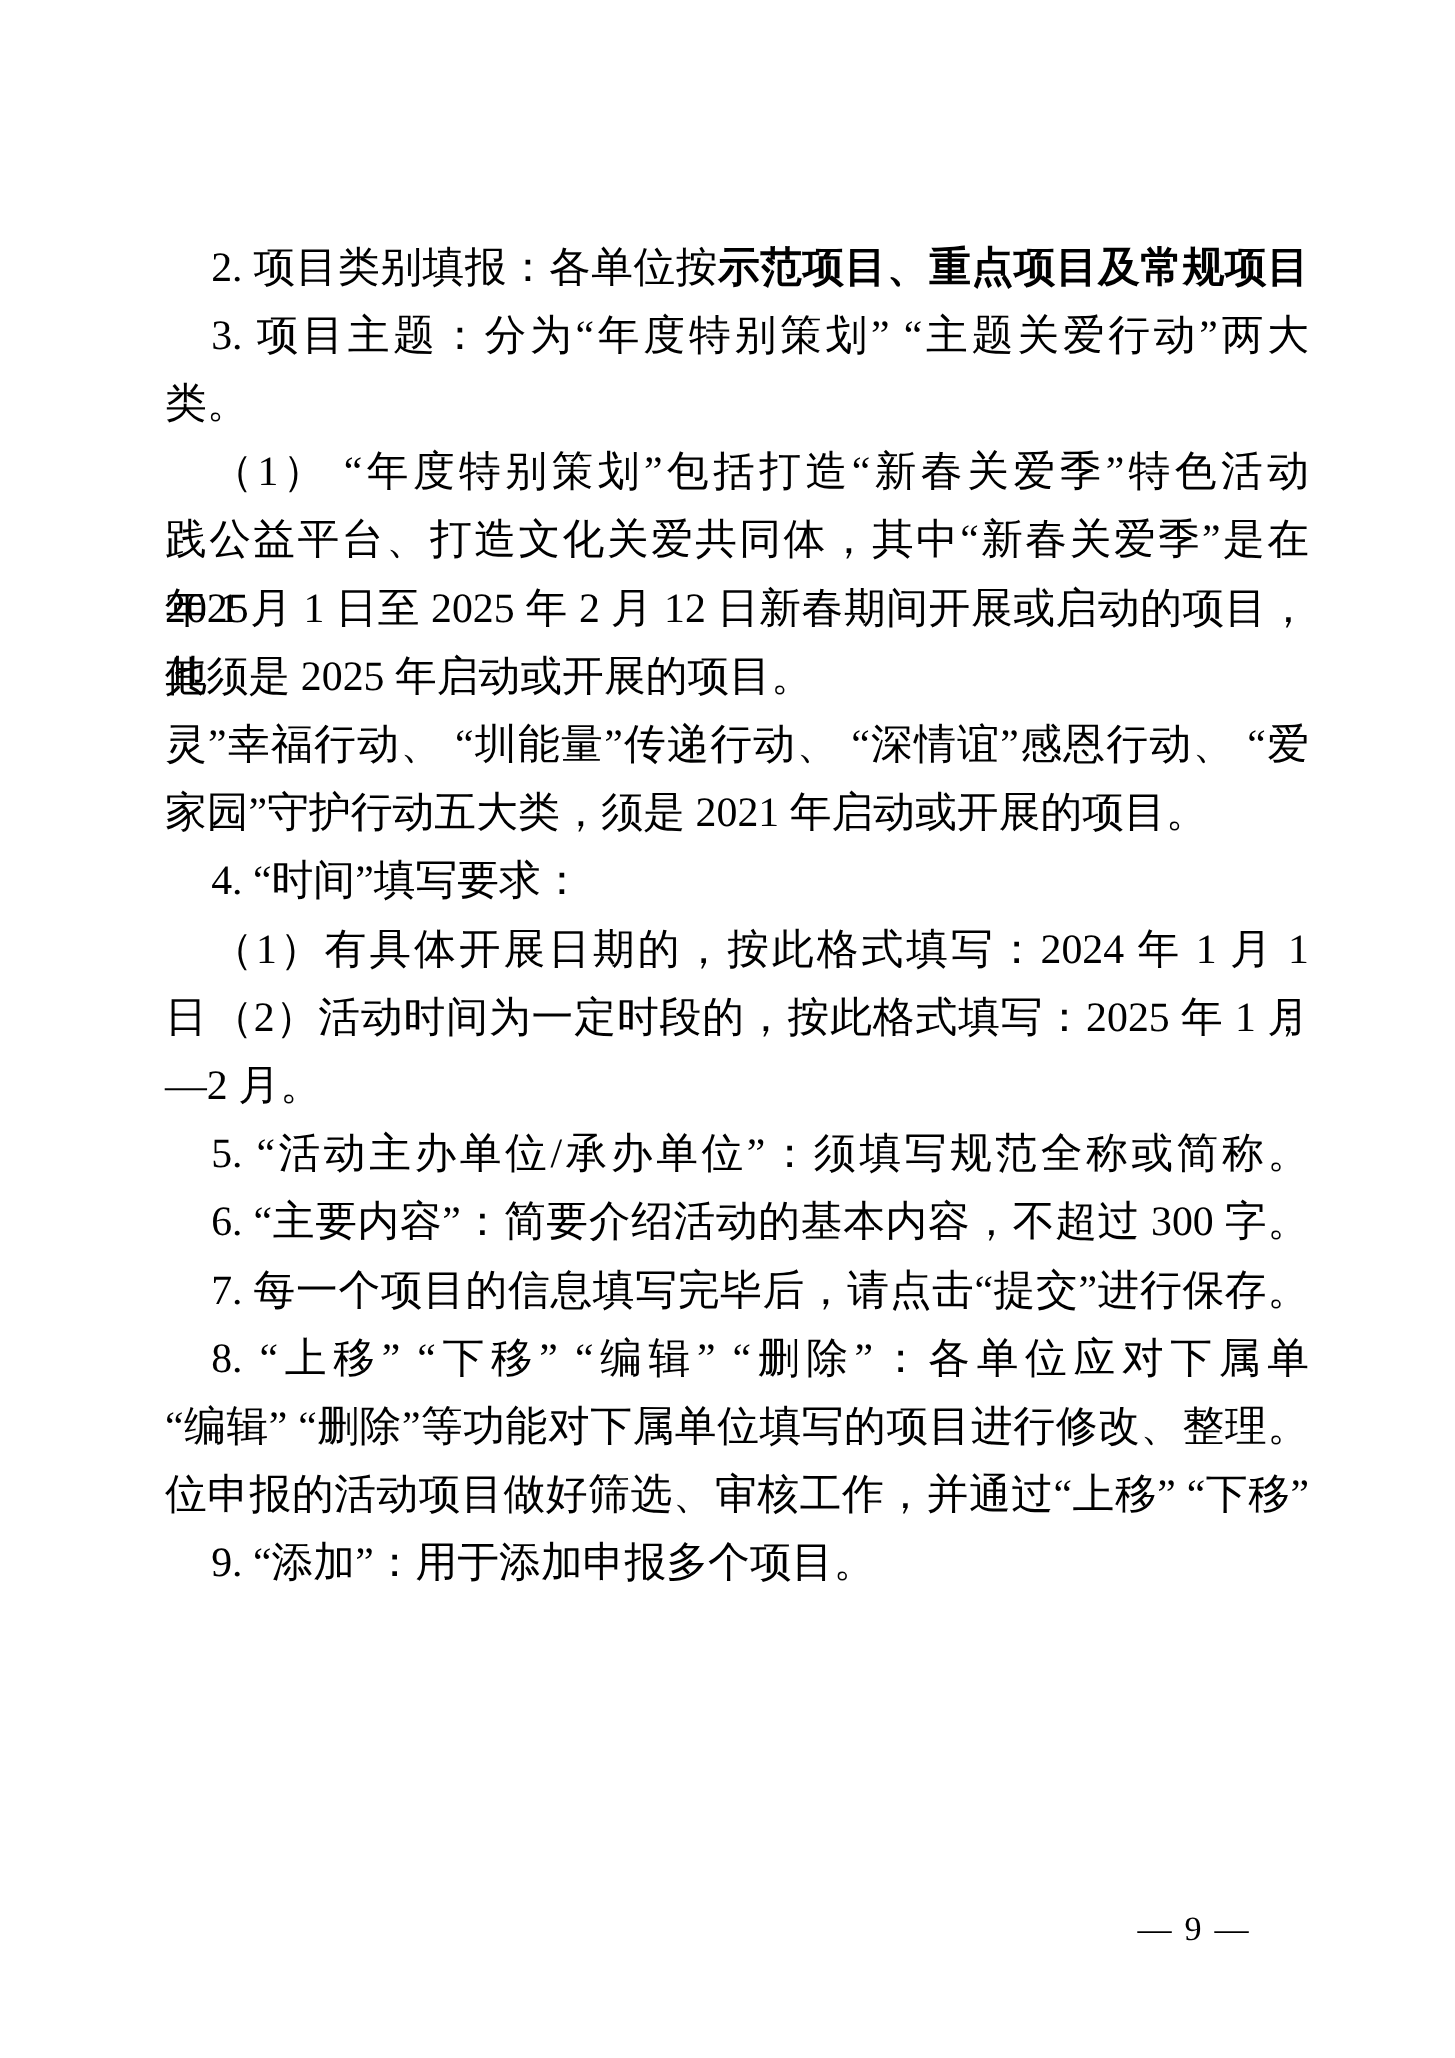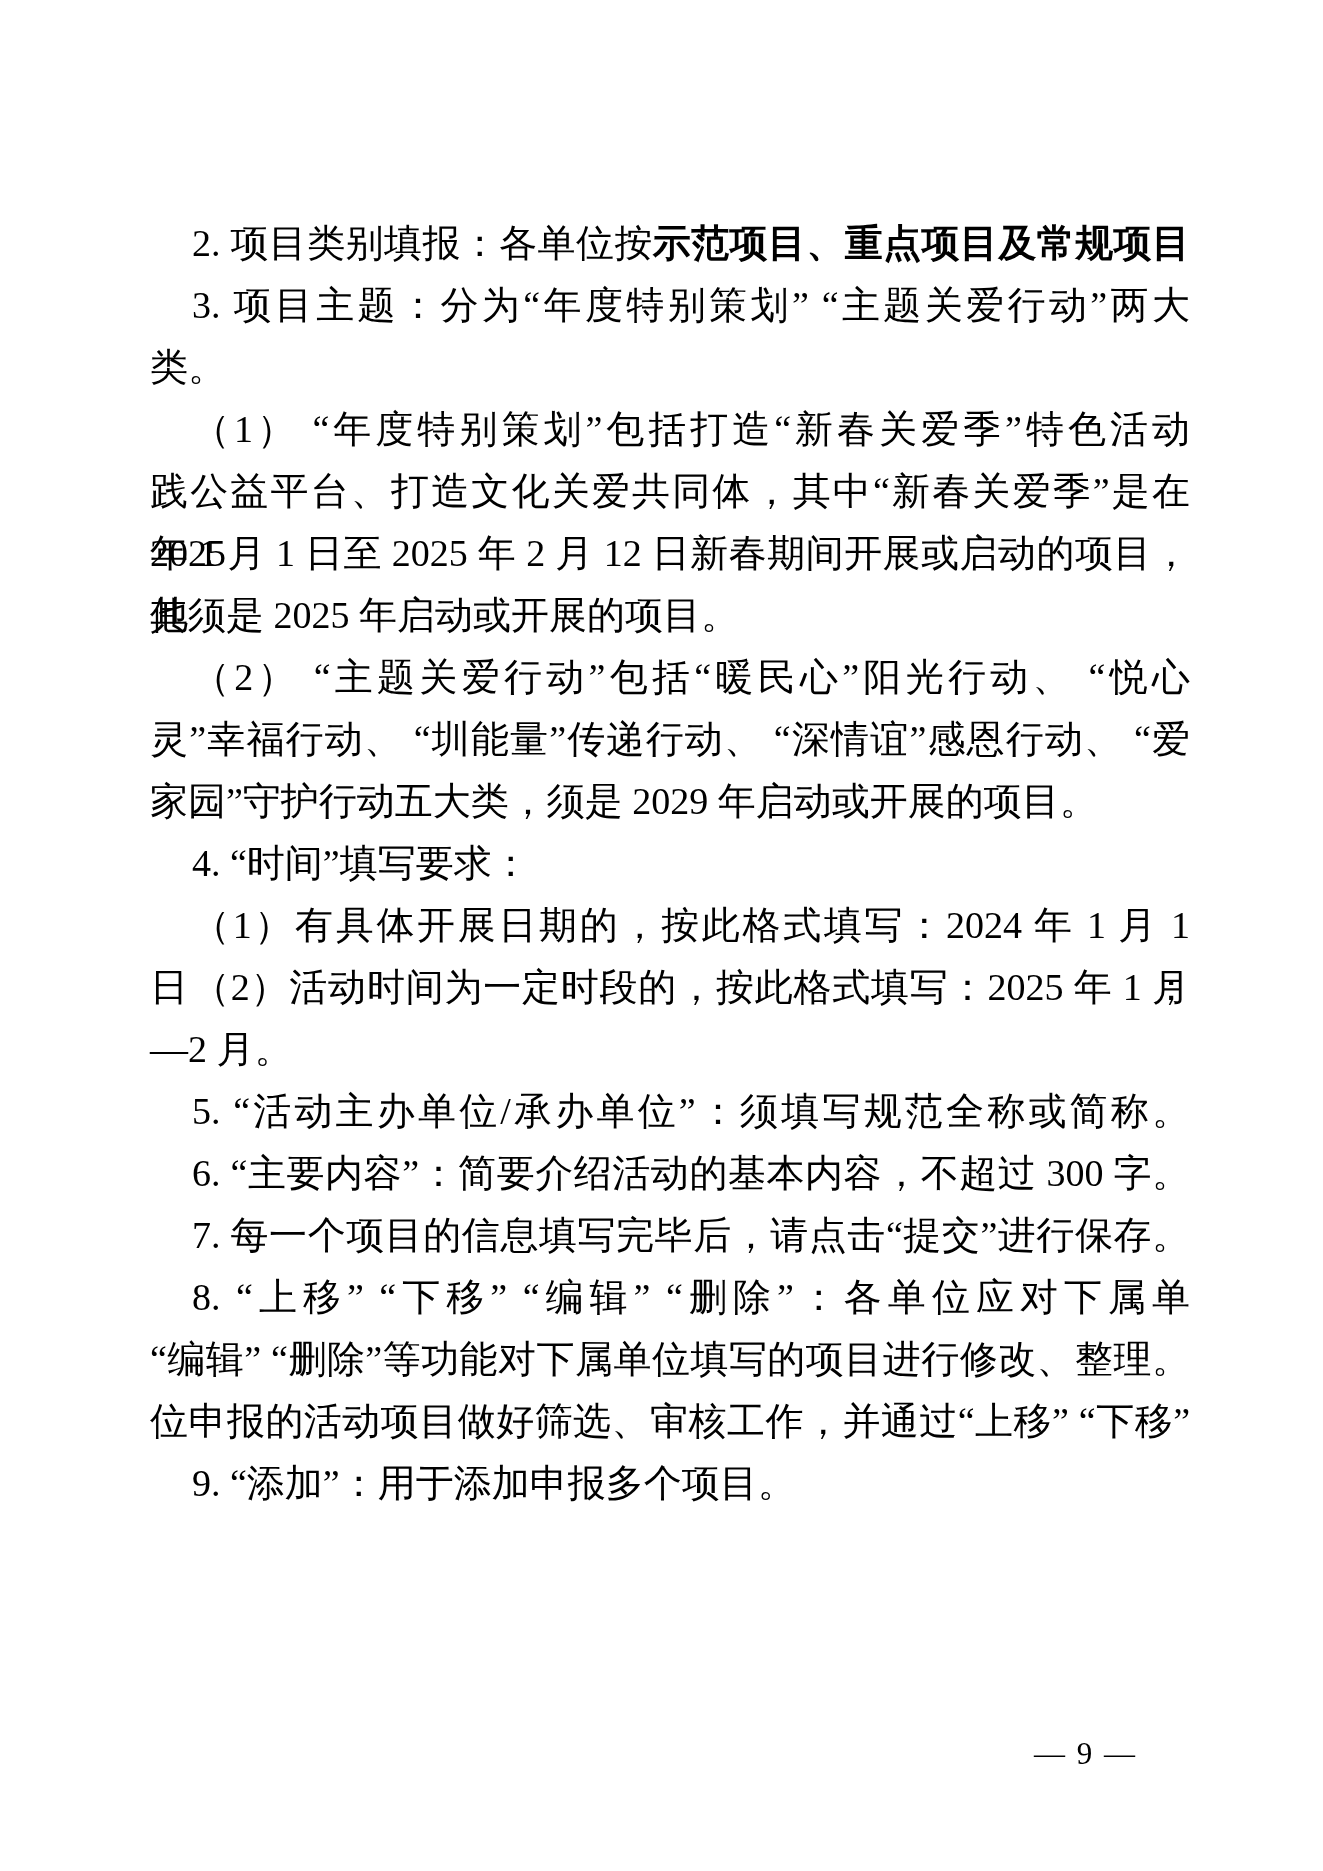--- a/index.html
+++ b/index.html
@@ -56,23 +56,22 @@
 
 <div id="page">
   <div id="text-block">
       <div class="text-line indent justify"><span class="seg-regular">2. 项目类别填报：各单位按</span><span class="seg-bold">示范项目、重点项目及常规项目</span></div>
       <div class="text-line indent justify"><span class="seg-regular">3. 项目主题：分为“年度特别策划” “主题关爱行动”两大</span></div>
       <div class="text-line"><span class="seg-regular">类。</span></div>
       <div class="text-line indent justify"><span class="seg-regular">（1） “年度特别策划”包括打造“新春关爱季”特色活动</span></div>
       <div class="text-line justify"><span class="seg-regular">践公益平台、打造文化关爱共同体，其中“新春关爱季”是在 2025</span></div>
       <div class="text-line justify"><span class="seg-regular">年 1 月 1 日至 2025 年 2 月 12 日新春期间开展或启动的项目，其</span></div>
       <div class="text-line"><span class="seg-regular">他须是 2025 年启动或开展的项目。</span></div>
-      <div class="text-line indent justify"><span class="seg-regular">（2） “主题关爱行动”包括“暖民心”阳光行动、 “悦心</span></div>
       <div class="text-line justify"><span class="seg-regular">灵”幸福行动、 “圳能量”传递行动、 “深情谊”感恩行动、 “爱</span></div>
-      <div class="text-line"><span class="seg-regular">家园”守护行动五大类，须是 2029 年启动或开展的项目。</span></div>
+      <div class="text-line"><span class="seg-regular">家园”守护行动五大类，须是 2021 年启动或开展的项目。</span></div>
       <div class="text-line indent"><span class="seg-regular">4. “时间”填写要求：</span></div>
       <div class="text-line indent justify"><span class="seg-regular">（1）有具体开展日期的，按此格式填写：2024 年 1 月 1 日；</span></div>
       <div class="text-line indent justify"><span class="seg-regular">（2）活动时间为一定时段的，按此格式填写：2025 年 1 月</span></div>
       <div class="text-line"><span class="seg-regular">—2 月。</span></div>
       <div class="text-line indent justify"><span class="seg-regular">5. “活动主办单位/承办单位”：须填写规范全称或简称。</span></div>
       <div class="text-line indent justify"><span class="seg-regular">6. “主要内容”：简要介绍活动的基本内容，不超过 300 字。</span></div>
       <div class="text-line indent justify"><span class="seg-regular">7. 每一个项目的信息填写完毕后，请点击“提交”进行保存。</span></div>
       <div class="text-line indent justify"><span class="seg-regular">8. “上移” “下移” “编辑” “删除”：各单位应对下属单</span></div>
       <div class="text-line justify"><span class="seg-regular">“编辑” “删除”等功能对下属单位填写的项目进行修改、整理。</span></div>
       <div class="text-line justify"><span class="seg-regular">位申报的活动项目做好筛选、审核工作，并通过“上移” “下移”</span></div>

